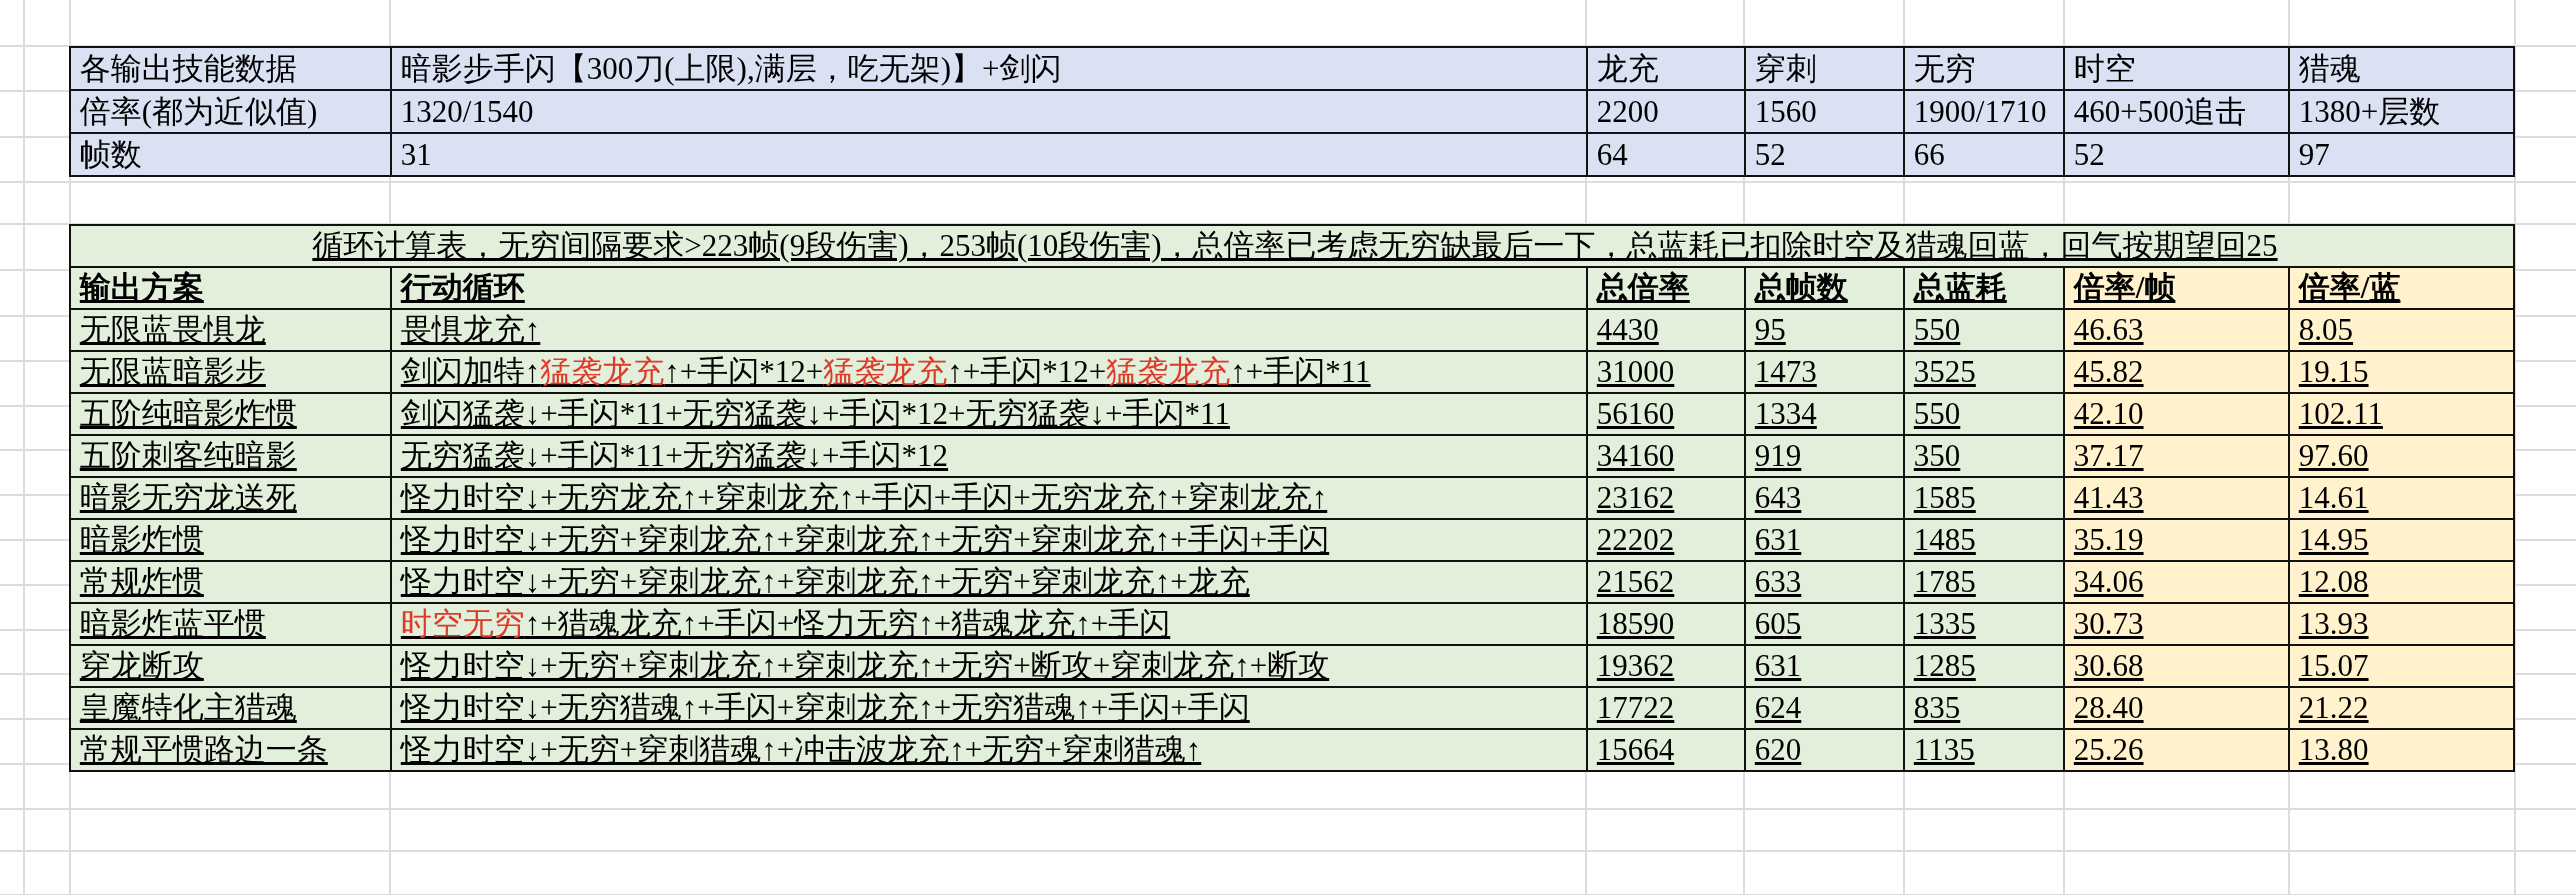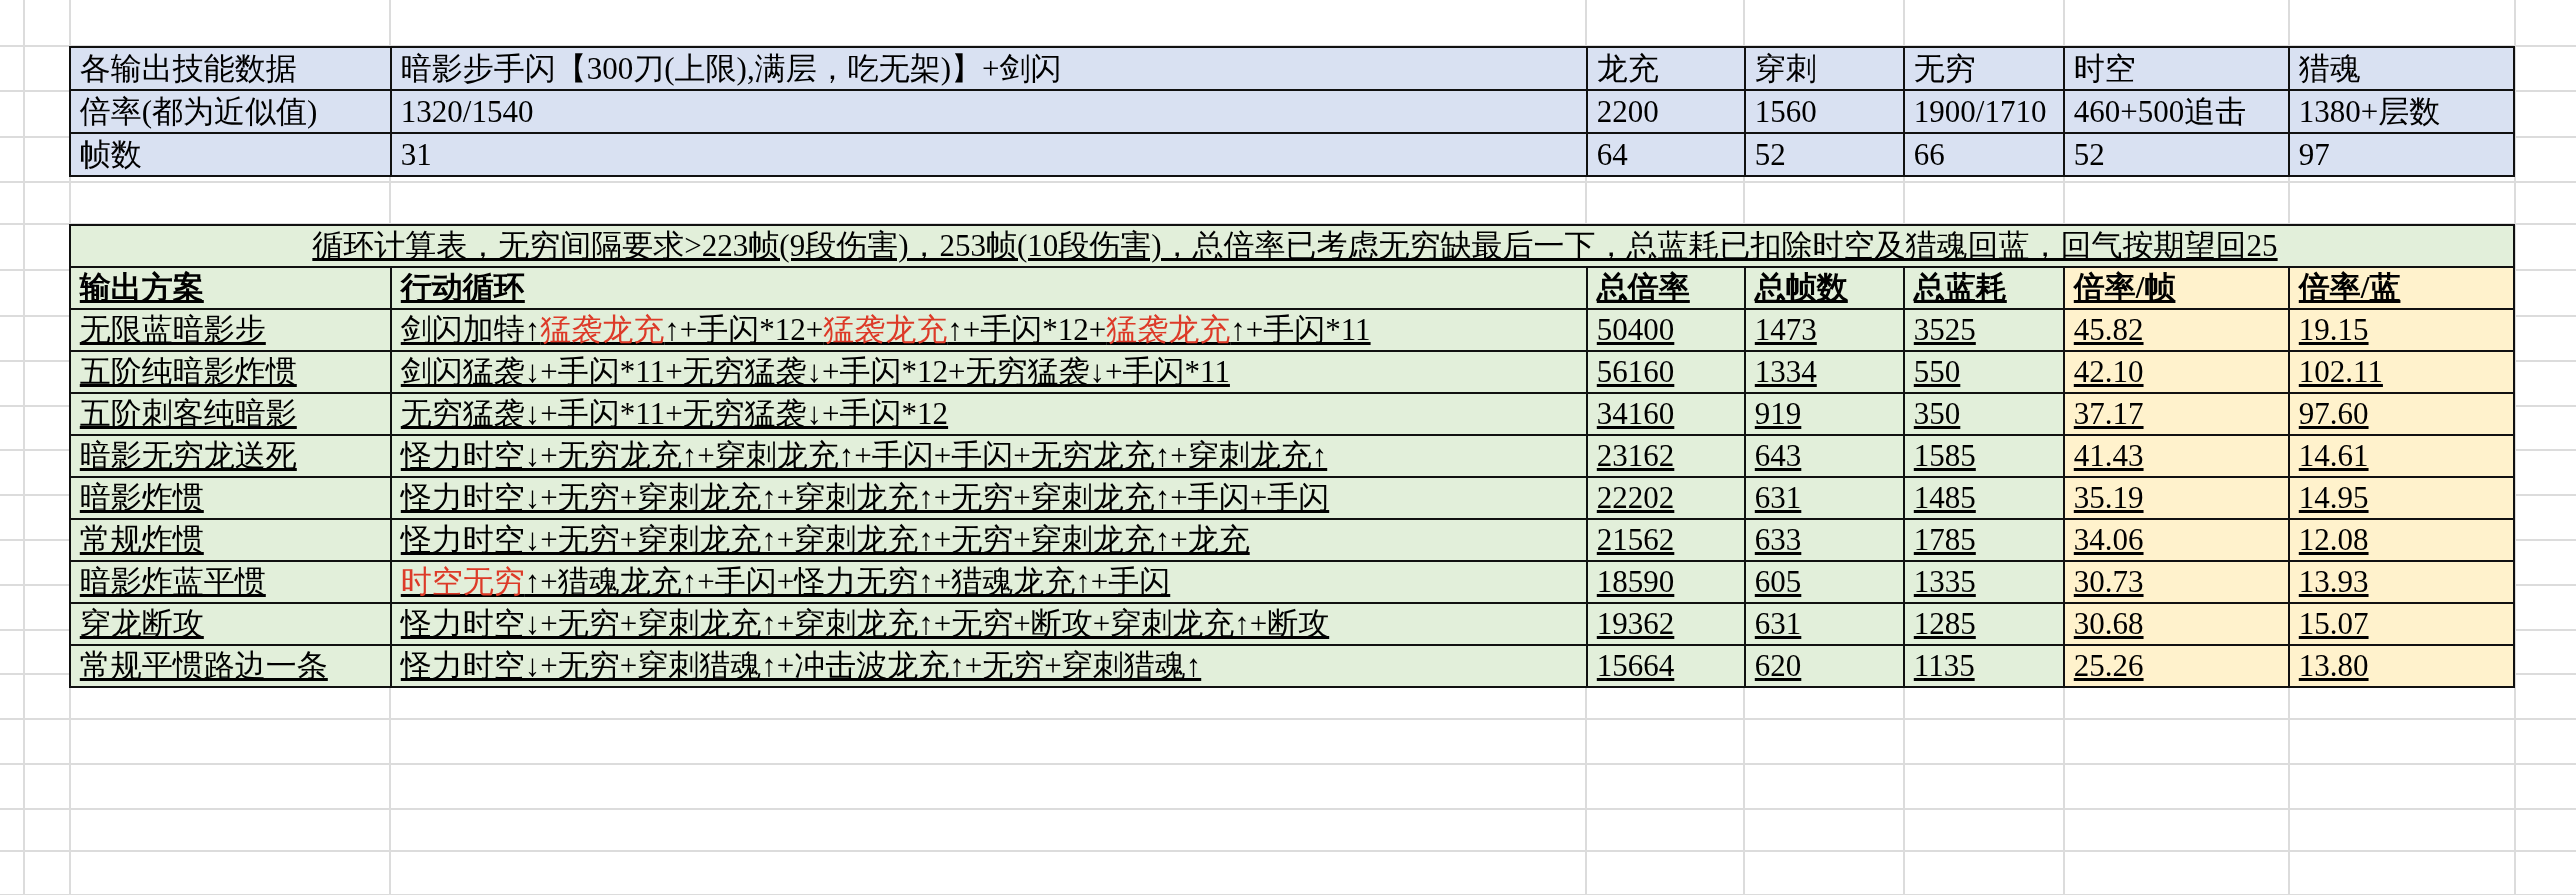--- a/index.html
+++ b/index.html
@@ -136,23 +136,32 @@
       <th>行动循环</th>
       <th>总倍率</th>
       <th>总帧数</th>
       <th>总蓝耗</th>
       <th class="y">倍率/帧</th>
       <th class="y">倍率/蓝</th>
     </tr>
     </tbody>
       <tbody id="cycle-rows">
         <tr>
+          <td>无限蓝畏惧龙</td>
+          <td><span>畏惧龙充↑</span></td>
+          <td>4430</td>
+          <td>95</td>
+          <td>550</td>
+          <td class="y">46.63</td>
+          <td class="y">8.05</td>
+        </tr>
+        <tr>
           <td>无限蓝暗影步</td>
           <td><span>剑闪加特↑</span><span style="color: rgb(221, 58, 40);">猛袭龙充</span><span>↑+手闪*12+</span><span style="color: rgb(221, 58, 40);">猛袭龙充</span><span>↑+手闪*12+</span><span style="color: rgb(221, 58, 40);">猛袭龙充</span><span>↑+手闪*11</span></td>
-          <td>50400</td>
+          <td>31000</td>
           <td>1473</td>
           <td>3525</td>
           <td class="y">45.82</td>
           <td class="y">19.15</td>
         </tr>
         <tr>
           <td>五阶纯暗影炸惯</td>
           <td><span>剑闪猛袭↓+手闪*11+无穷猛袭↓+手闪*12+无穷猛袭↓+手闪*11</span></td>
           <td>56160</td>
           <td>1334</td>
@@ -208,20 +217,29 @@
         <tr>
           <td>穿龙断攻</td>
           <td><span>怪力时空↓+无穷+穿刺龙充↑+穿刺龙充↑+无穷+断攻+穿刺龙充↑+断攻</span></td>
           <td>19362</td>
           <td>631</td>
           <td>1285</td>
           <td class="y">30.68</td>
           <td class="y">15.07</td>
         </tr>
         <tr>
+          <td>皇魔特化主猎魂</td>
+          <td><span>怪力时空↓+无穷猎魂↑+手闪+穿刺龙充↑+无穷猎魂↑+手闪+手闪</span></td>
+          <td>17722</td>
+          <td>624</td>
+          <td>835</td>
+          <td class="y">28.40</td>
+          <td class="y">21.22</td>
+        </tr>
+        <tr>
           <td>常规平惯路边一条</td>
           <td><span>怪力时空↓+无穷+穿刺猎魂↑+冲击波龙充↑+无穷+穿刺猎魂↑</span></td>
           <td>15664</td>
           <td>620</td>
           <td>1135</td>
           <td class="y">25.26</td>
           <td class="y">13.80</td>
         </tr>
       </tbody>
   </table>

